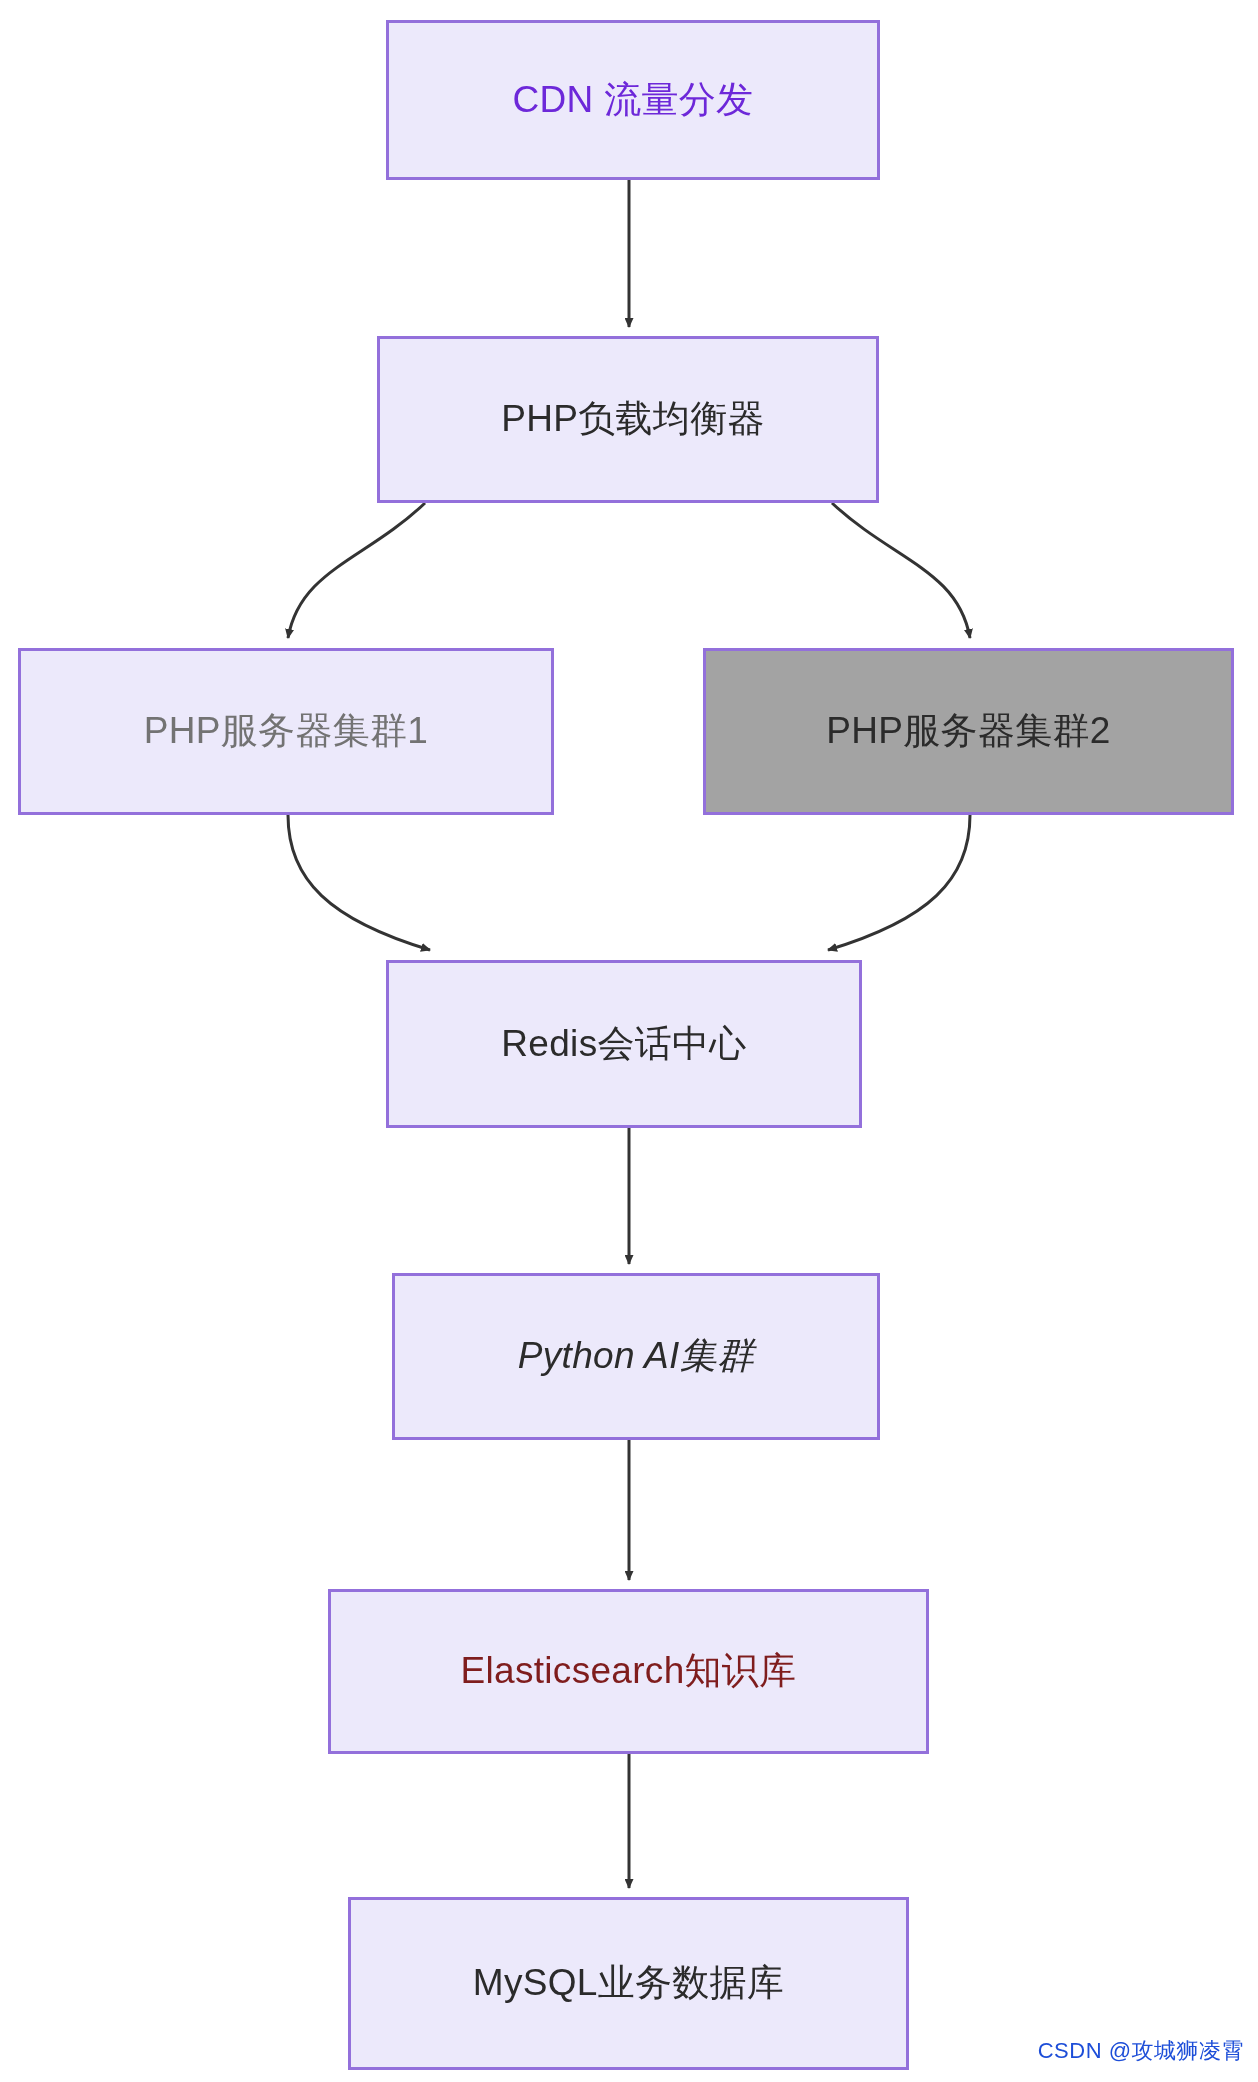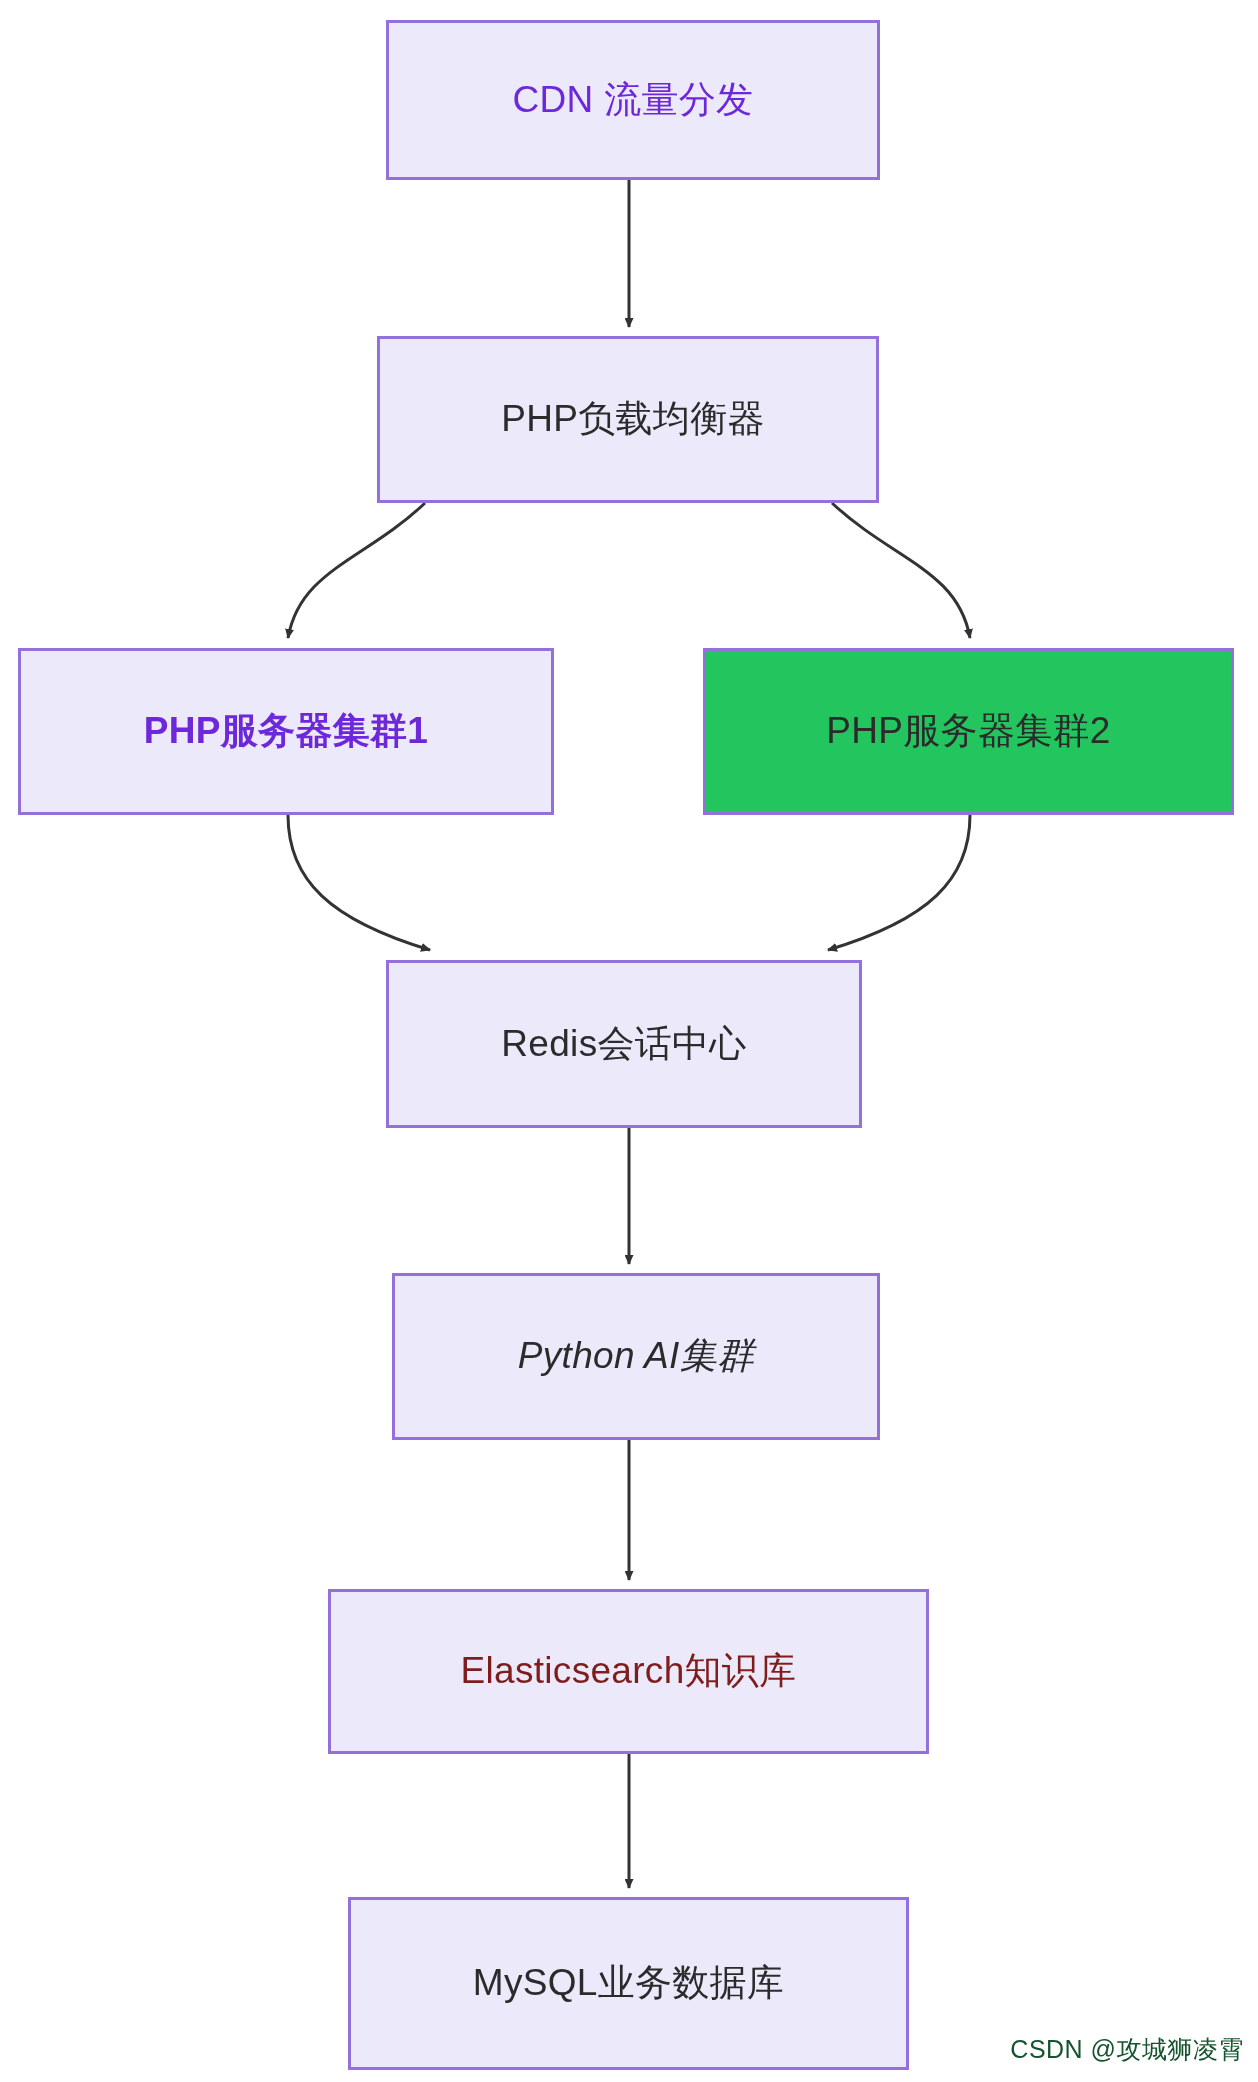--- a/index.html
+++ b/index.html
@@ -39,22 +39,22 @@
     color: #2b2b2b;
     line-height: 1.2;
     letter-spacing: 0.3px;
     white-space: nowrap;
     font-weight: 400;
   }
   .watermark {
     position: absolute;
     right: 14px;
     bottom: 16px;
-    font-size: 25px;
-    color: #14532d;
+    font-size: 22px;
+    color: #1d4ed8;
     letter-spacing: 0.5px;
     z-index: 3;
     white-space: nowrap;
   }
 </style>
 </head>
 <body>
 
 <div id="canvas" style="background: rgb(255, 255, 255);">
 
@@ -84,24 +84,24 @@
 
   <div class="node" style="left: 386px; top: 20px; width: 494px; height: 160px; background: rgb(236, 233, 251); border-color: rgb(147, 112, 219);">
     <span class="node-label" style="color: #6d28d9;">CDN 流量分发</span>
   </div>
 
   <div class="node" style="left: 377px; top: 336px; width: 502px; height: 167px; background: rgb(236, 233, 251); border-color: rgb(147, 112, 219);">
     <span class="node-label" style="color: rgb(43, 43, 43); margin-left: 10px;">PHP负载均衡器</span>
   </div>
 
   <div class="node" style="left: 18px; top: 648px; width: 536px; height: 167px; background: rgb(236, 233, 251); border-color: rgb(147, 112, 219);">
-    <span class="node-label" style="color: #6d28d9; font-weight: bold;">PHP服务器集群1</span>
+    <span class="node-label" style="color: #737373;">PHP服务器集群1</span>
   </div>
 
-  <div class="node" style="left: 703px; top: 648px; width: 531px; height: 167px; background: #22c55e; border-color: rgb(147, 112, 219);">
+  <div class="node" style="left: 703px; top: 648px; width: 531px; height: 167px; background: #a3a3a3; border-color: rgb(147, 112, 219);">
     <span class="node-label" style="color: rgb(43, 43, 43);">PHP服务器集群2</span>
   </div>
 
   <div class="node" style="left: 386px; top: 960px; width: 476px; height: 168px; background: rgb(236, 233, 251); border-color: rgb(147, 112, 219);">
     <span class="node-label" style="color: rgb(43, 43, 43);">Redis会话中心</span>
   </div>
 
   <div class="node" style="left: 392px; top: 1273px; width: 488px; height: 167px; background: rgb(236, 233, 251); border-color: rgb(147, 112, 219); font-style: italic;">
     <span class="node-label" style="color: rgb(43, 43, 43);">Python AI集群</span>
   </div>

